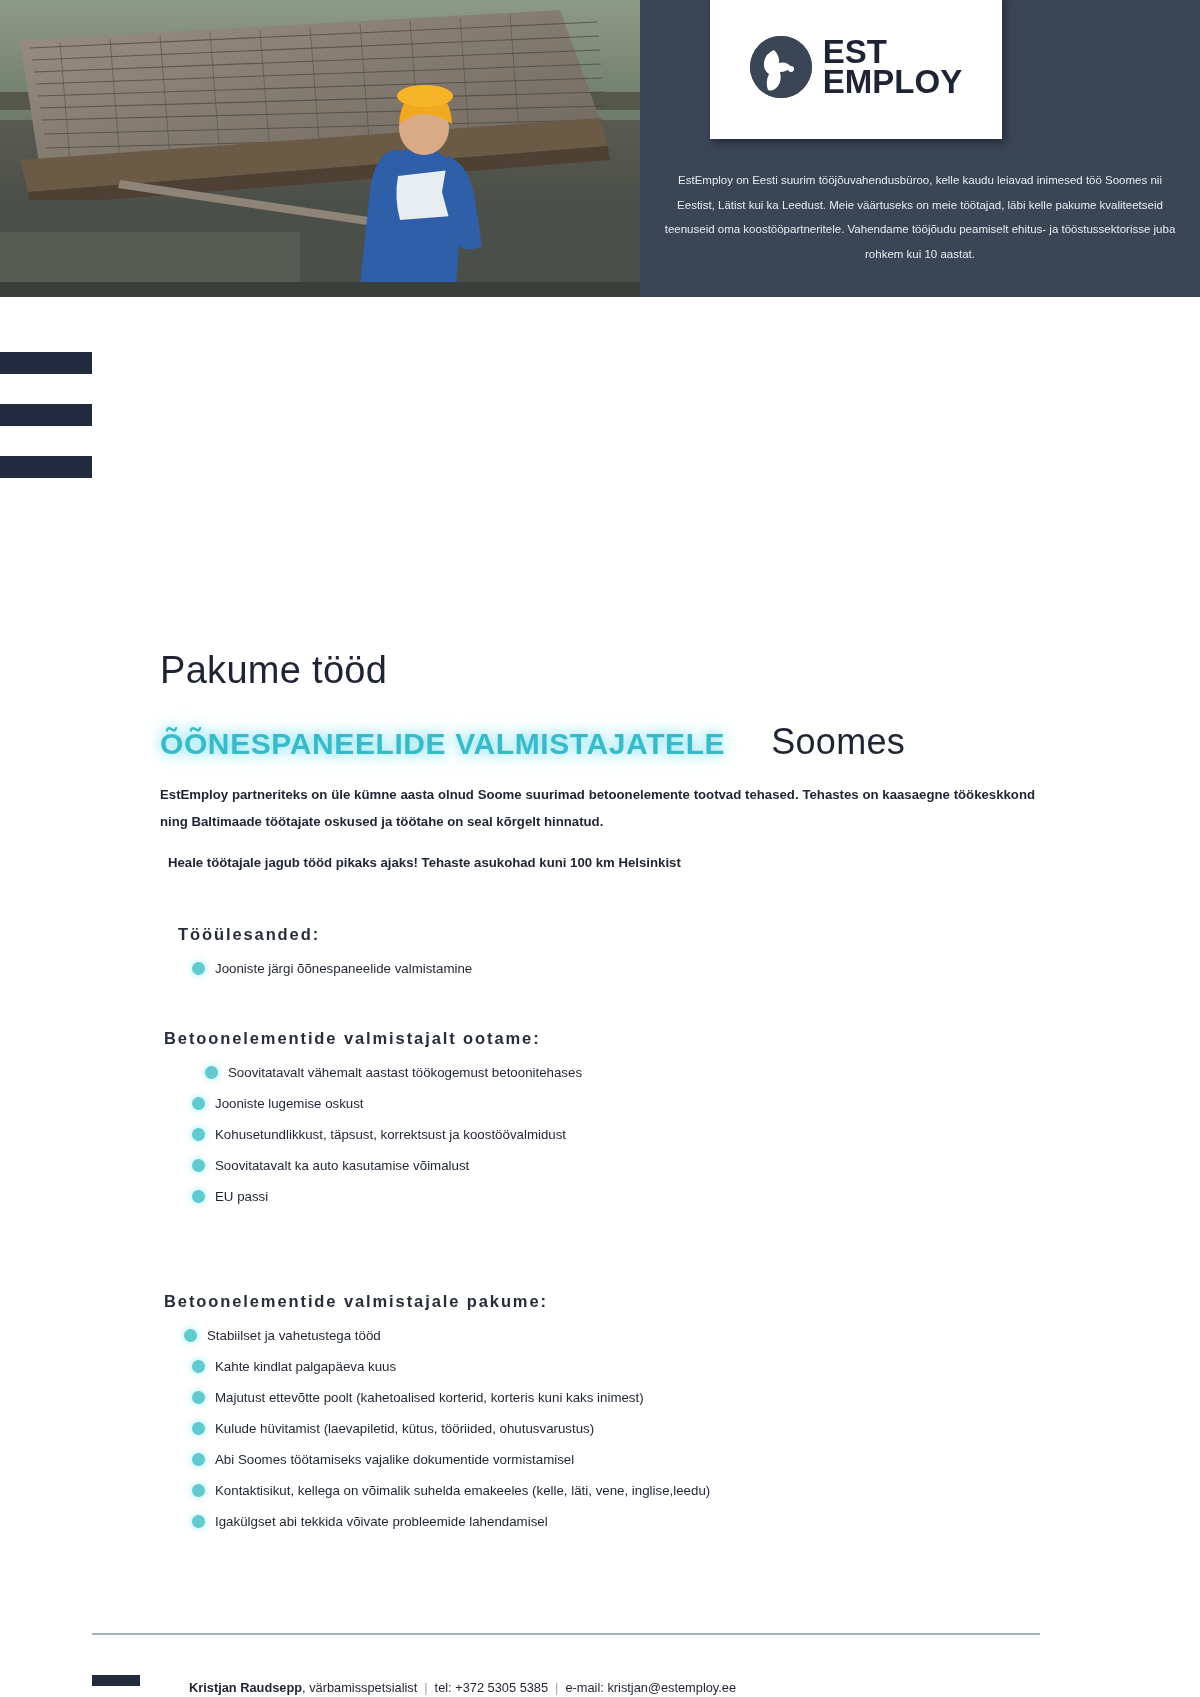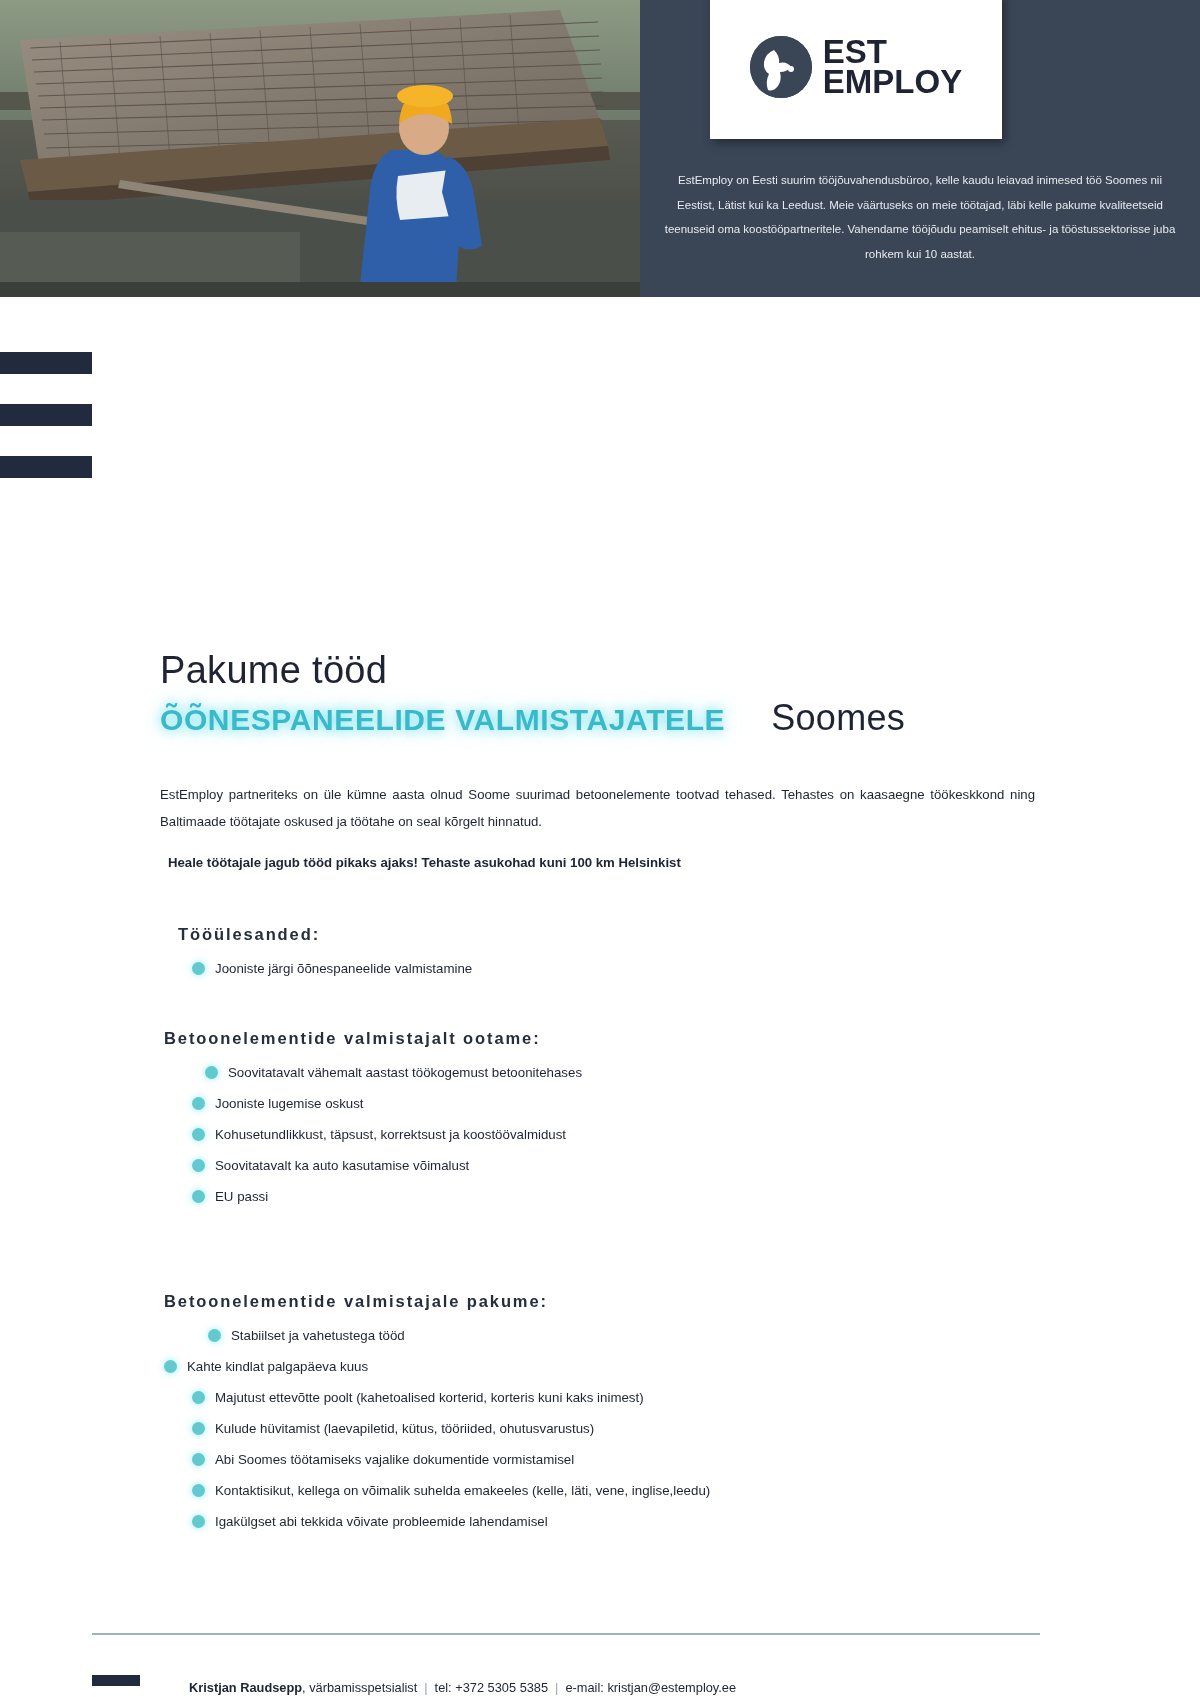--- a/index.html
+++ b/index.html
@@ -101,21 +101,21 @@
 
   .title-block { position: absolute; left: 160px; top: 352px; width: 1000px; }
   .title-line1 {
     font-size: 38px;
     font-weight: normal;
     color: #1e2433;
     letter-spacing: 0.3px;
     line-height: 1.15;
   }
   .title-line2 {
-    margin-top: 4px;
+    margin-top: 28px;
     display: flex;
     align-items: baseline;
     gap: 46px;
     text-align: right;
   }
   .title-role {
     font-size: 30px;
     font-weight: bold;
     color: #3ab9c9;
     letter-spacing: 0.6px;
@@ -129,20 +129,21 @@
   }
 
   .body-para {
     position: absolute;
     left: 160px; top: 484px;
     width: 875px;
     font-size: 13.2px;
     line-height: 2.05;
     color: #1e2433;
     text-align: justify;
+    font-weight: bold;
   }
 
   .bold-note {
     position: absolute;
     left: 160px; top: 558px;
     width: 875px;
     font-size: 13.2px;
     font-weight: bold;
     color: #1e2433;
     margin-left: 8px;
@@ -357,25 +358,25 @@
       <li style="margin-left:28px;">
         <span class="dot"></span>
         <span>EU passi</span>
       </li>
     </ul>
   </div>
 
   <div class="section" style="top:995px;">
     <div class="section-heading">Betoonelementide valmistajale pakume:</div>
     <ul class="bullets">
-      <li style="margin-left:44px;">
+      <li style="margin-left:20px;">
         <span class="dot"></span>
         <span>Stabiilset ja vahetustega tööd</span>
       </li>
-      <li style="text-align:right;">
+      <li style="margin-left:28px;text-align:right;">
         <span class="dot"></span>
         <span>Kahte kindlat palgapäeva kuus</span>
       </li>
       <li style="margin-left:28px;">
         <span class="dot"></span>
         <span>Majutust ettevõtte poolt (kahetoalised korterid, korteris kuni kaks inimest)</span>
       </li>
       <li style="margin-left:28px;">
         <span class="dot"></span>
         <span>Kulude hüvitamist (laevapiletid, kütus, tööriided, ohutusvarustus)</span>

